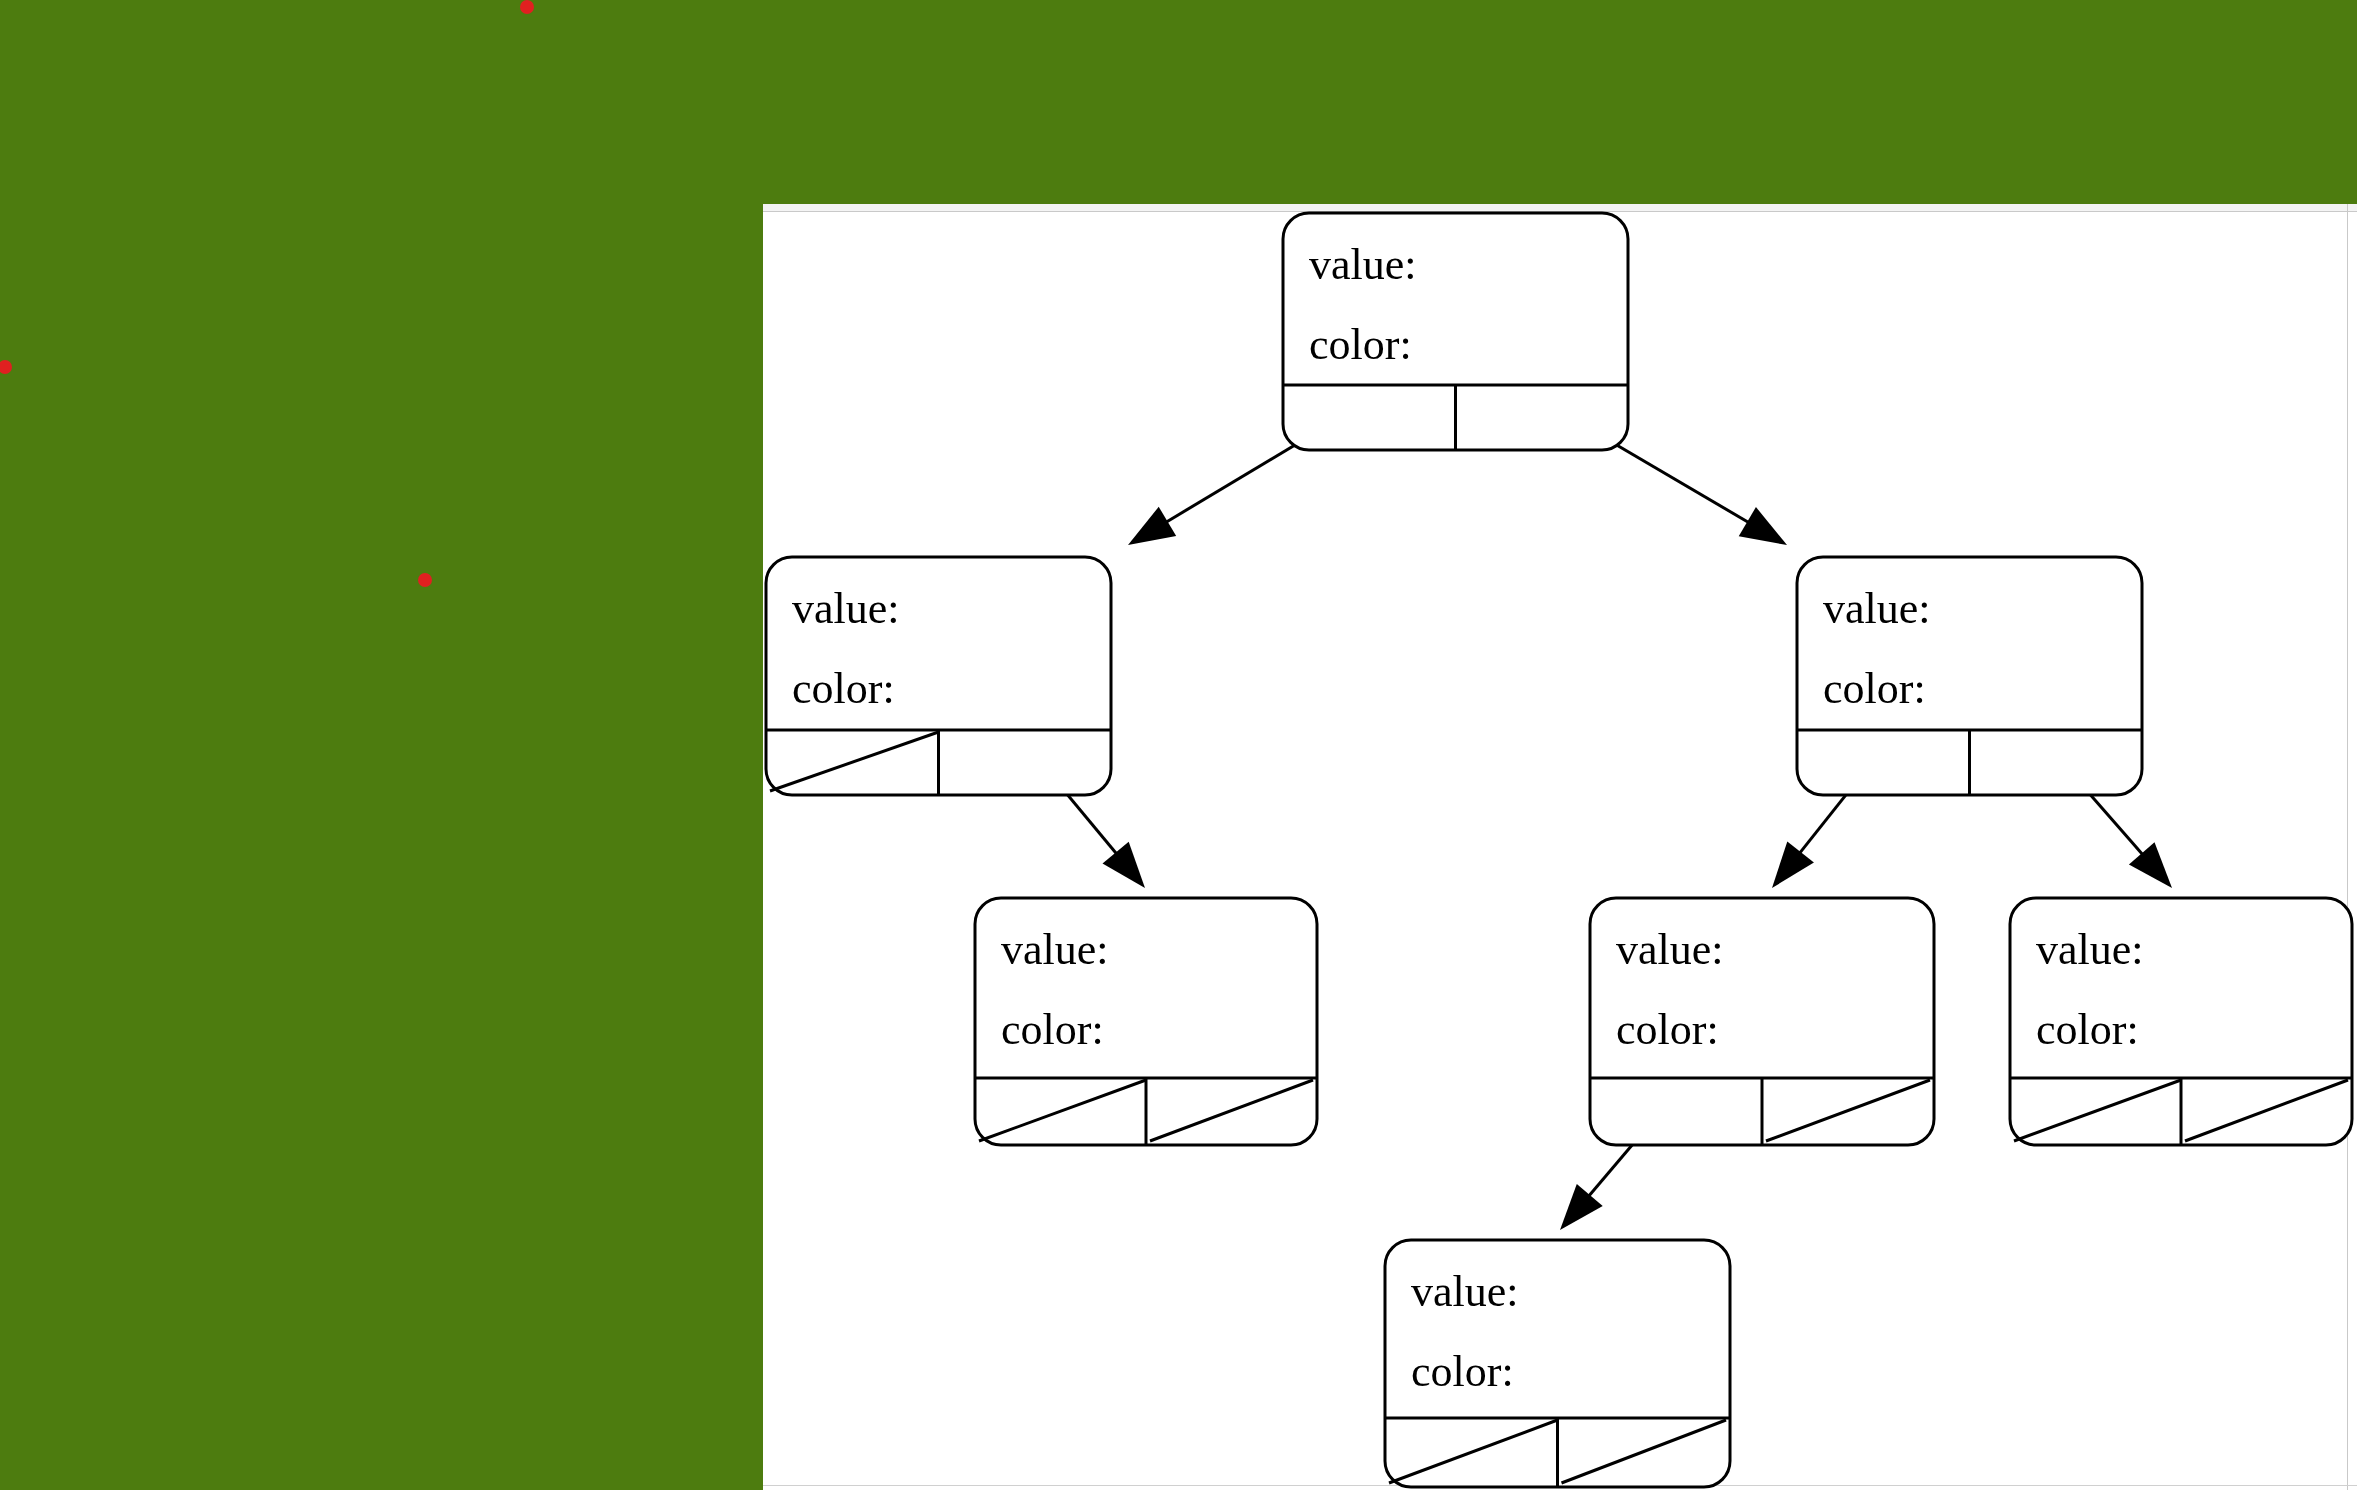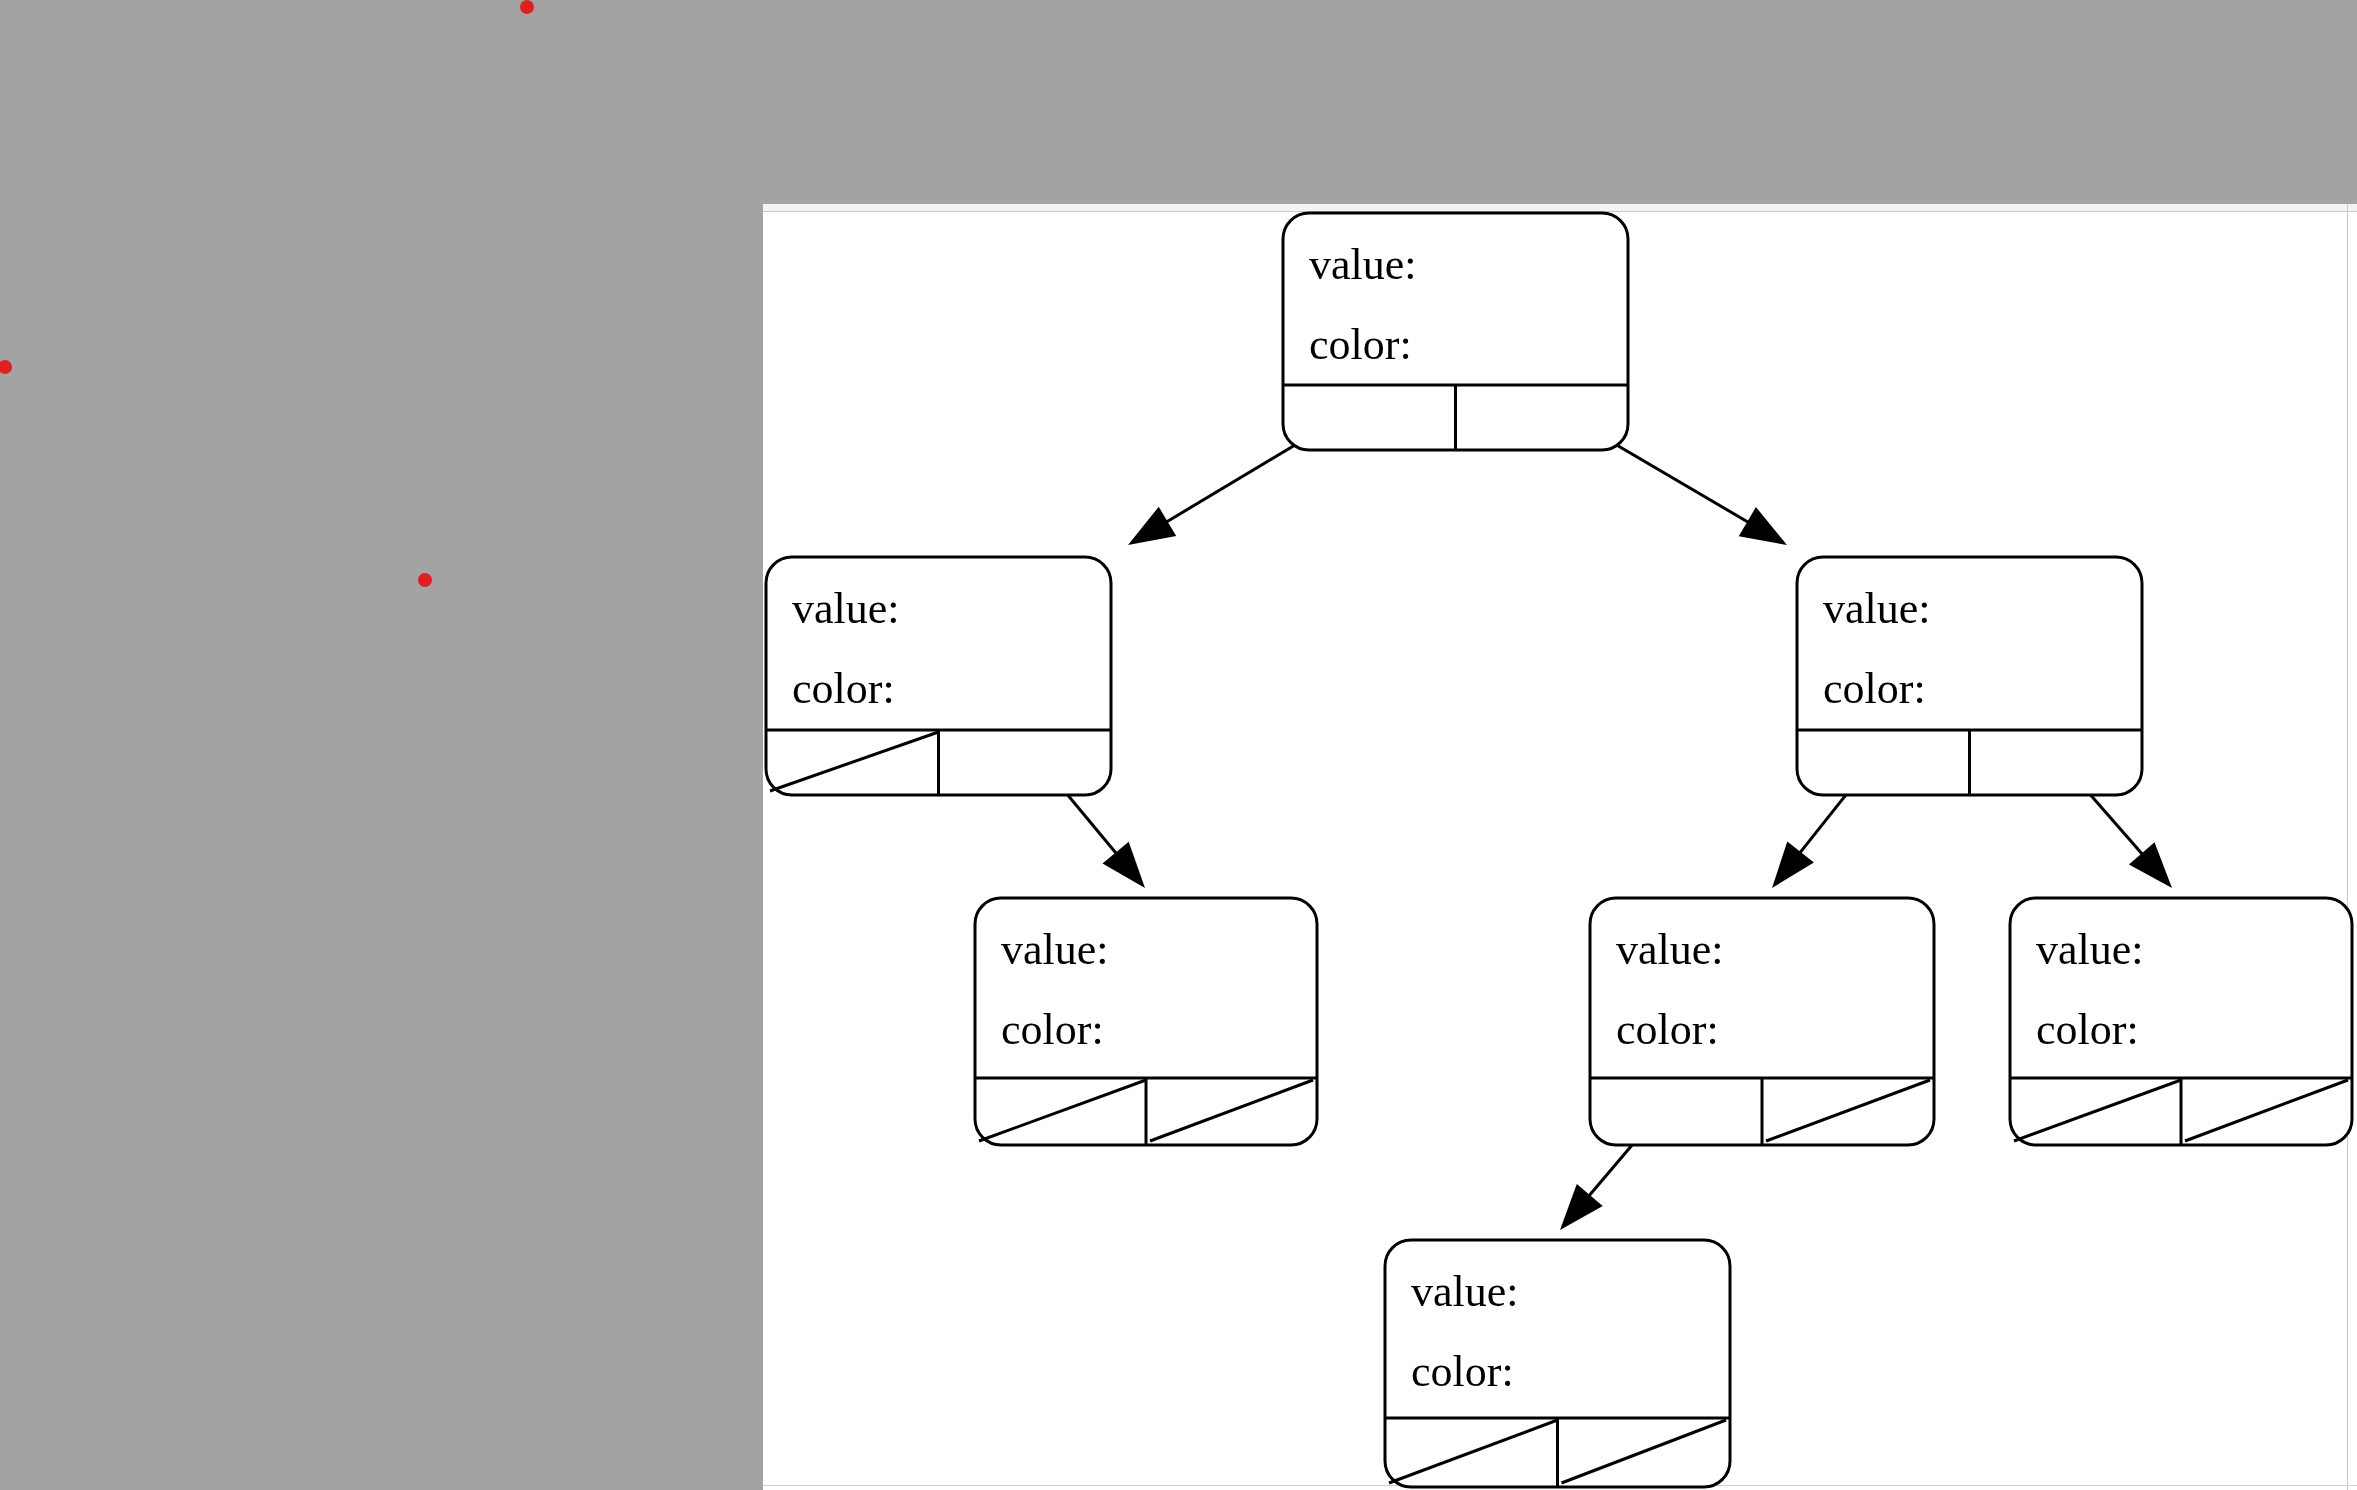--- a/index.html
+++ b/index.html
@@ -5,21 +5,21 @@
 <style>
   html, body {
     margin: 0;
     padding: 0;
     background: #000000;
   }
   #screen {
     position: relative;
     width: 2357px;
     height: 1490px;
-    background: #a3a3a3;
+    background: #4d7c0f;
     overflow: hidden;
     font-family: "Liberation Serif", "DejaVu Serif", serif;
   }
 
   
   .dot {
     position: absolute;
     border-radius: 50%;
     background: #e02020;
   }

